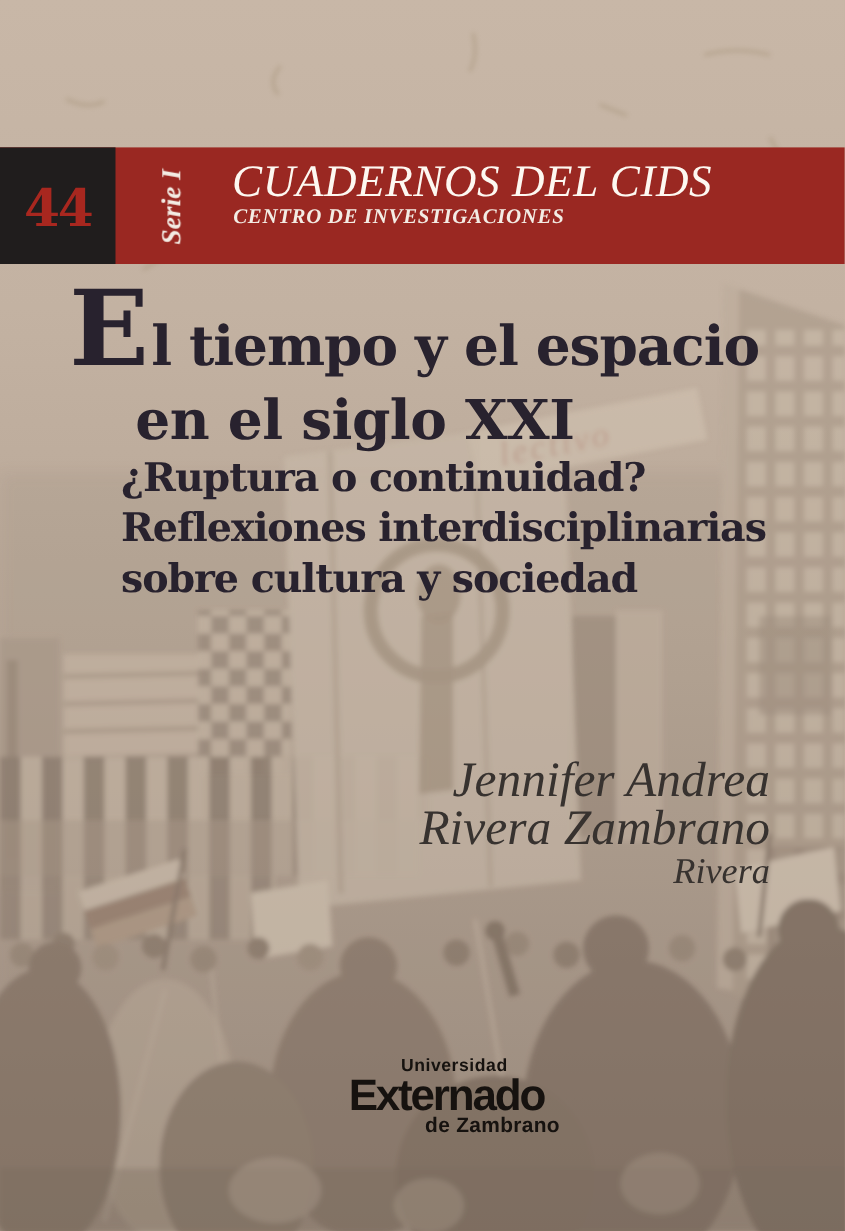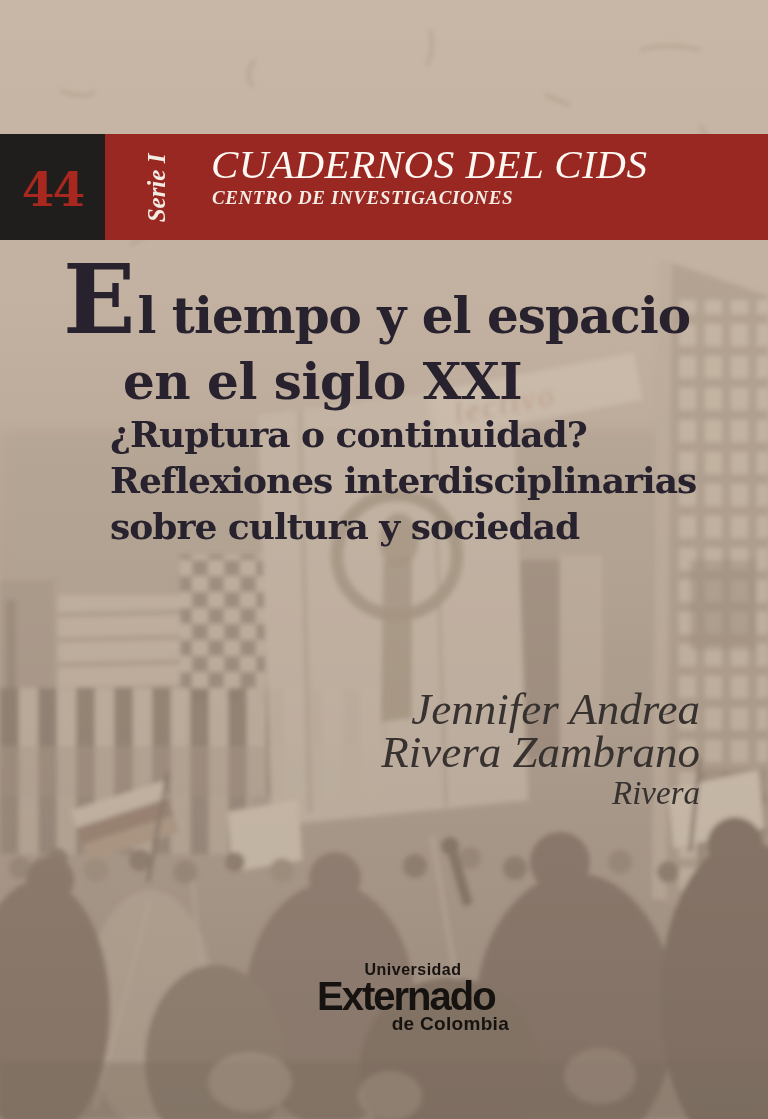--- a/index.html
+++ b/index.html
@@ -221,14 +221,14 @@
 
 <div class="author">
   <div>Jennifer Andrea</div>
   <div>Rivera Zambrano</div>
 </div>
 <div class="editora">Rivera</div>
 
 <div class="logo">
   <div class="logo-top">Universidad</div>
   <div class="logo-name">Externado</div>
-  <div class="logo-bottom">de Colombia</div>
+  <div class="logo-bottom">de Zambrano</div>
 </div>
 
 </body></html>

